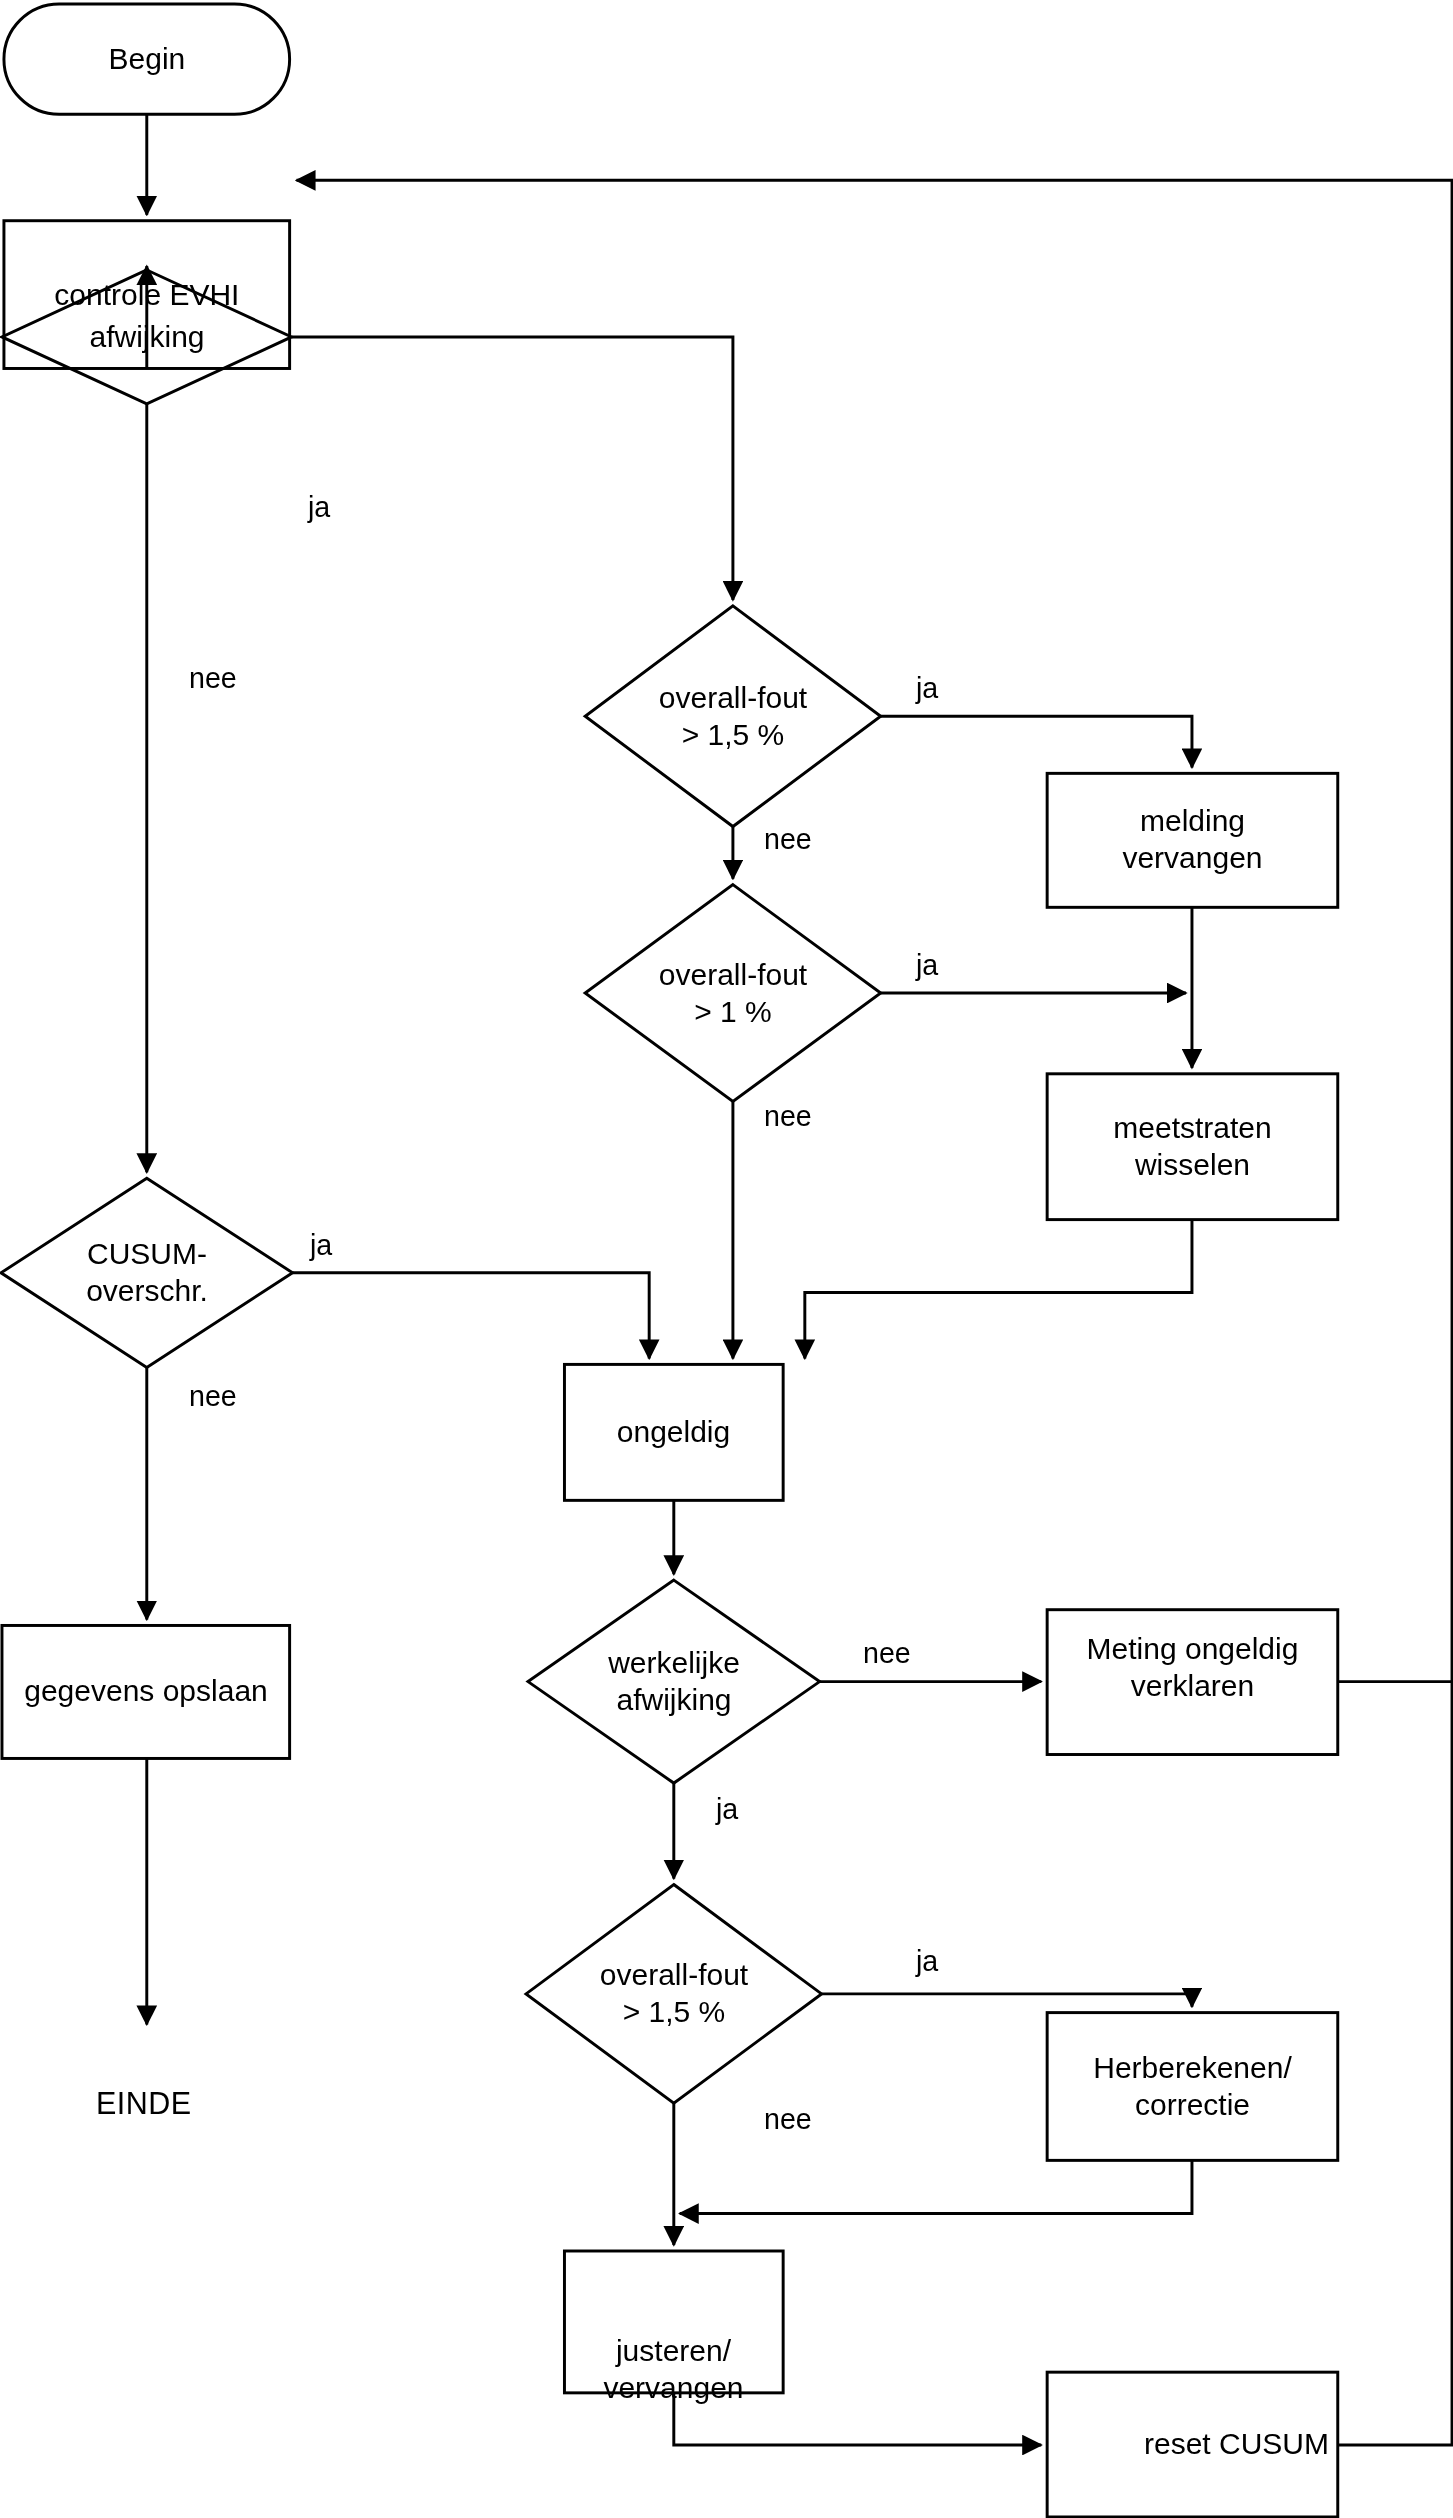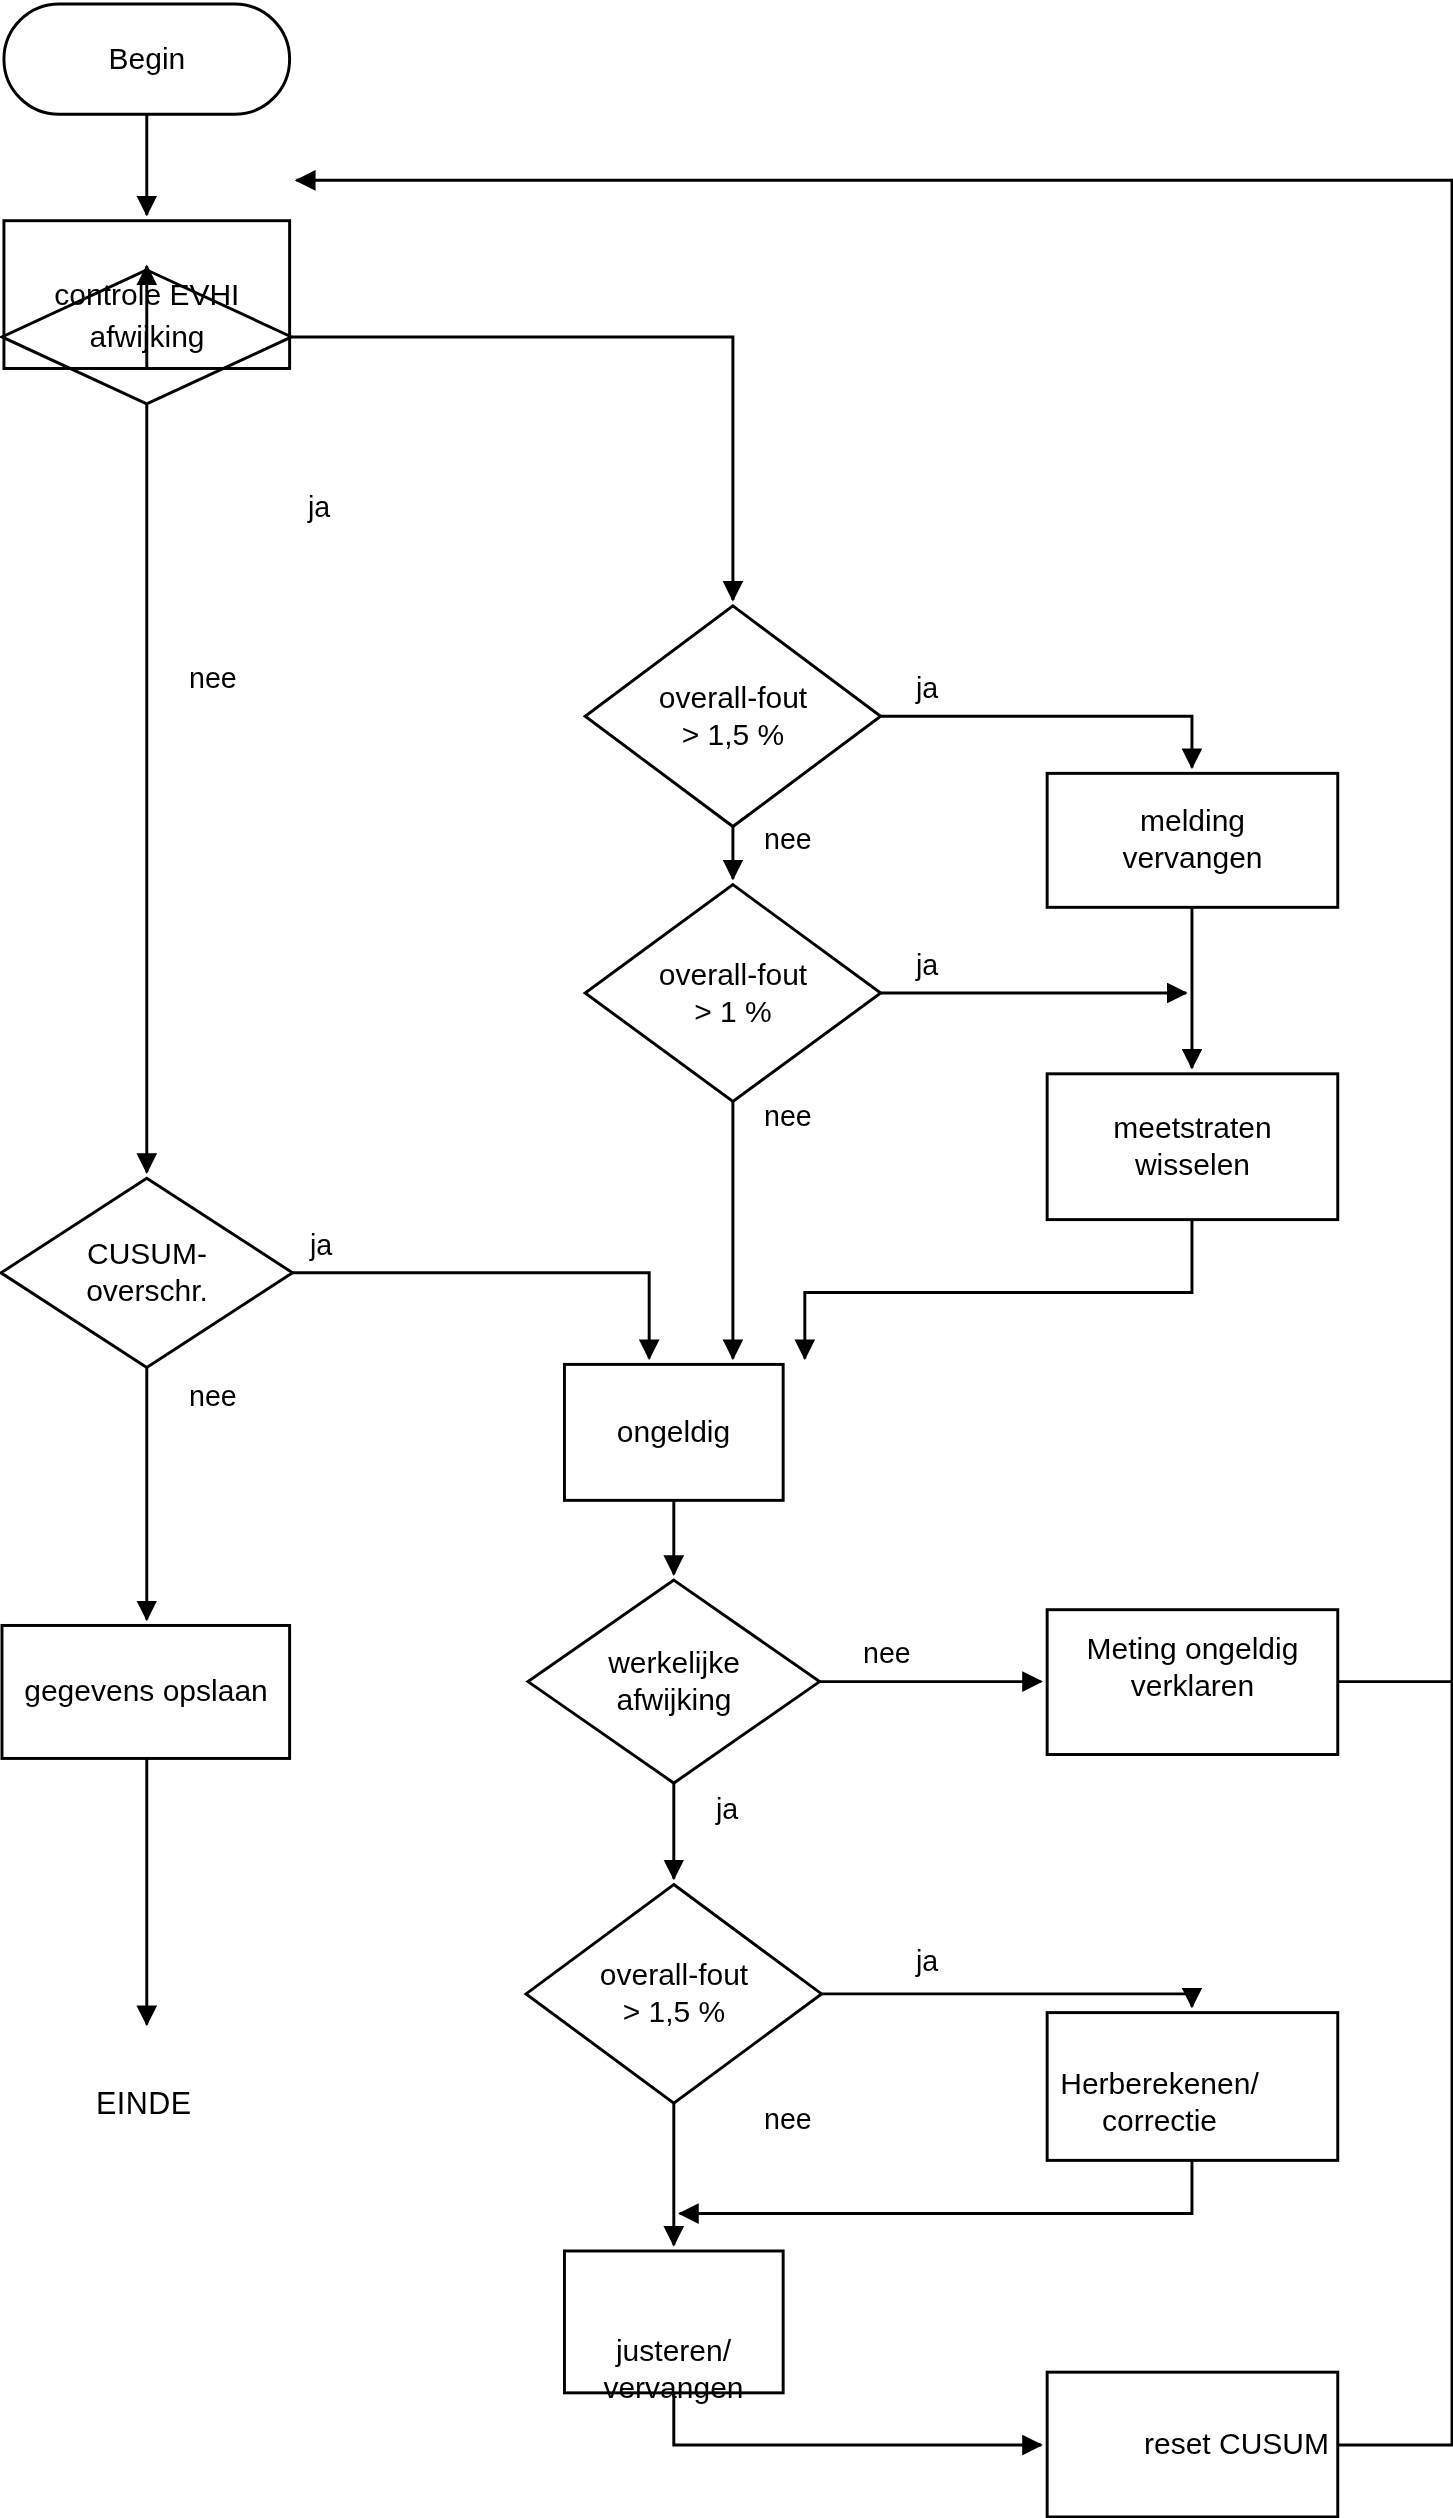--- a/index.html
+++ b/index.html
@@ -141,21 +141,21 @@
   <div class="node-text" style="left:1px;  top:1178px; width:292px; height:189px;">CUSUM-
 overschr.</div>
   <div class="node-text" style="left:564px;top:1364px; width:219px; height:136px;">ongeldig</div>
   <div class="node-text" style="left:2px;  top:1625px; width:288px; height:133px;">gegevens opslaan</div>
   <div class="node-text" style="left:528px;top:1580px; width:292px; height:203px;">werkelijke
 afwijking</div>
   <div class="node-text" style="left:1047px;top:1610px;width:291px; height:115px;">Meting ongeldig
 verklaren</div>
   <div class="node-text" style="left:526px;top:1884px; width:296px; height:219px;">overall-fout
 &gt; 1,5 %</div>
-  <div class="node-text" style="left:1014px;top:2013px;width:291px; height:148px;margin-top:16px;">Herberekenen/
+  <div class="node-text" style="left:1047px;top:2013px;width:291px; height:148px;">Herberekenen/
 correctie</div>
   <div class="node-text" style="left:564px;top:2251px; width:219px; height:142px;margin-top:48px;">justeren/
 vervangen</div>
   <div class="node-text" style="left:1047px;top:2372px;width:291px; height:145px;margin-left:44px;">reset CUSUM</div>
 
   <div class="edge-label" style="left:308px;  top:493px;">ja</div>
   <div class="edge-label" style="left:189px;  top:664px;">nee</div>
   <div class="edge-label" style="left:916px;  top:674px;">ja</div>
   <div class="edge-label" style="left:764px;  top:825px;">nee</div>
   <div class="edge-label" style="left:916px;  top:951px;">ja</div>

